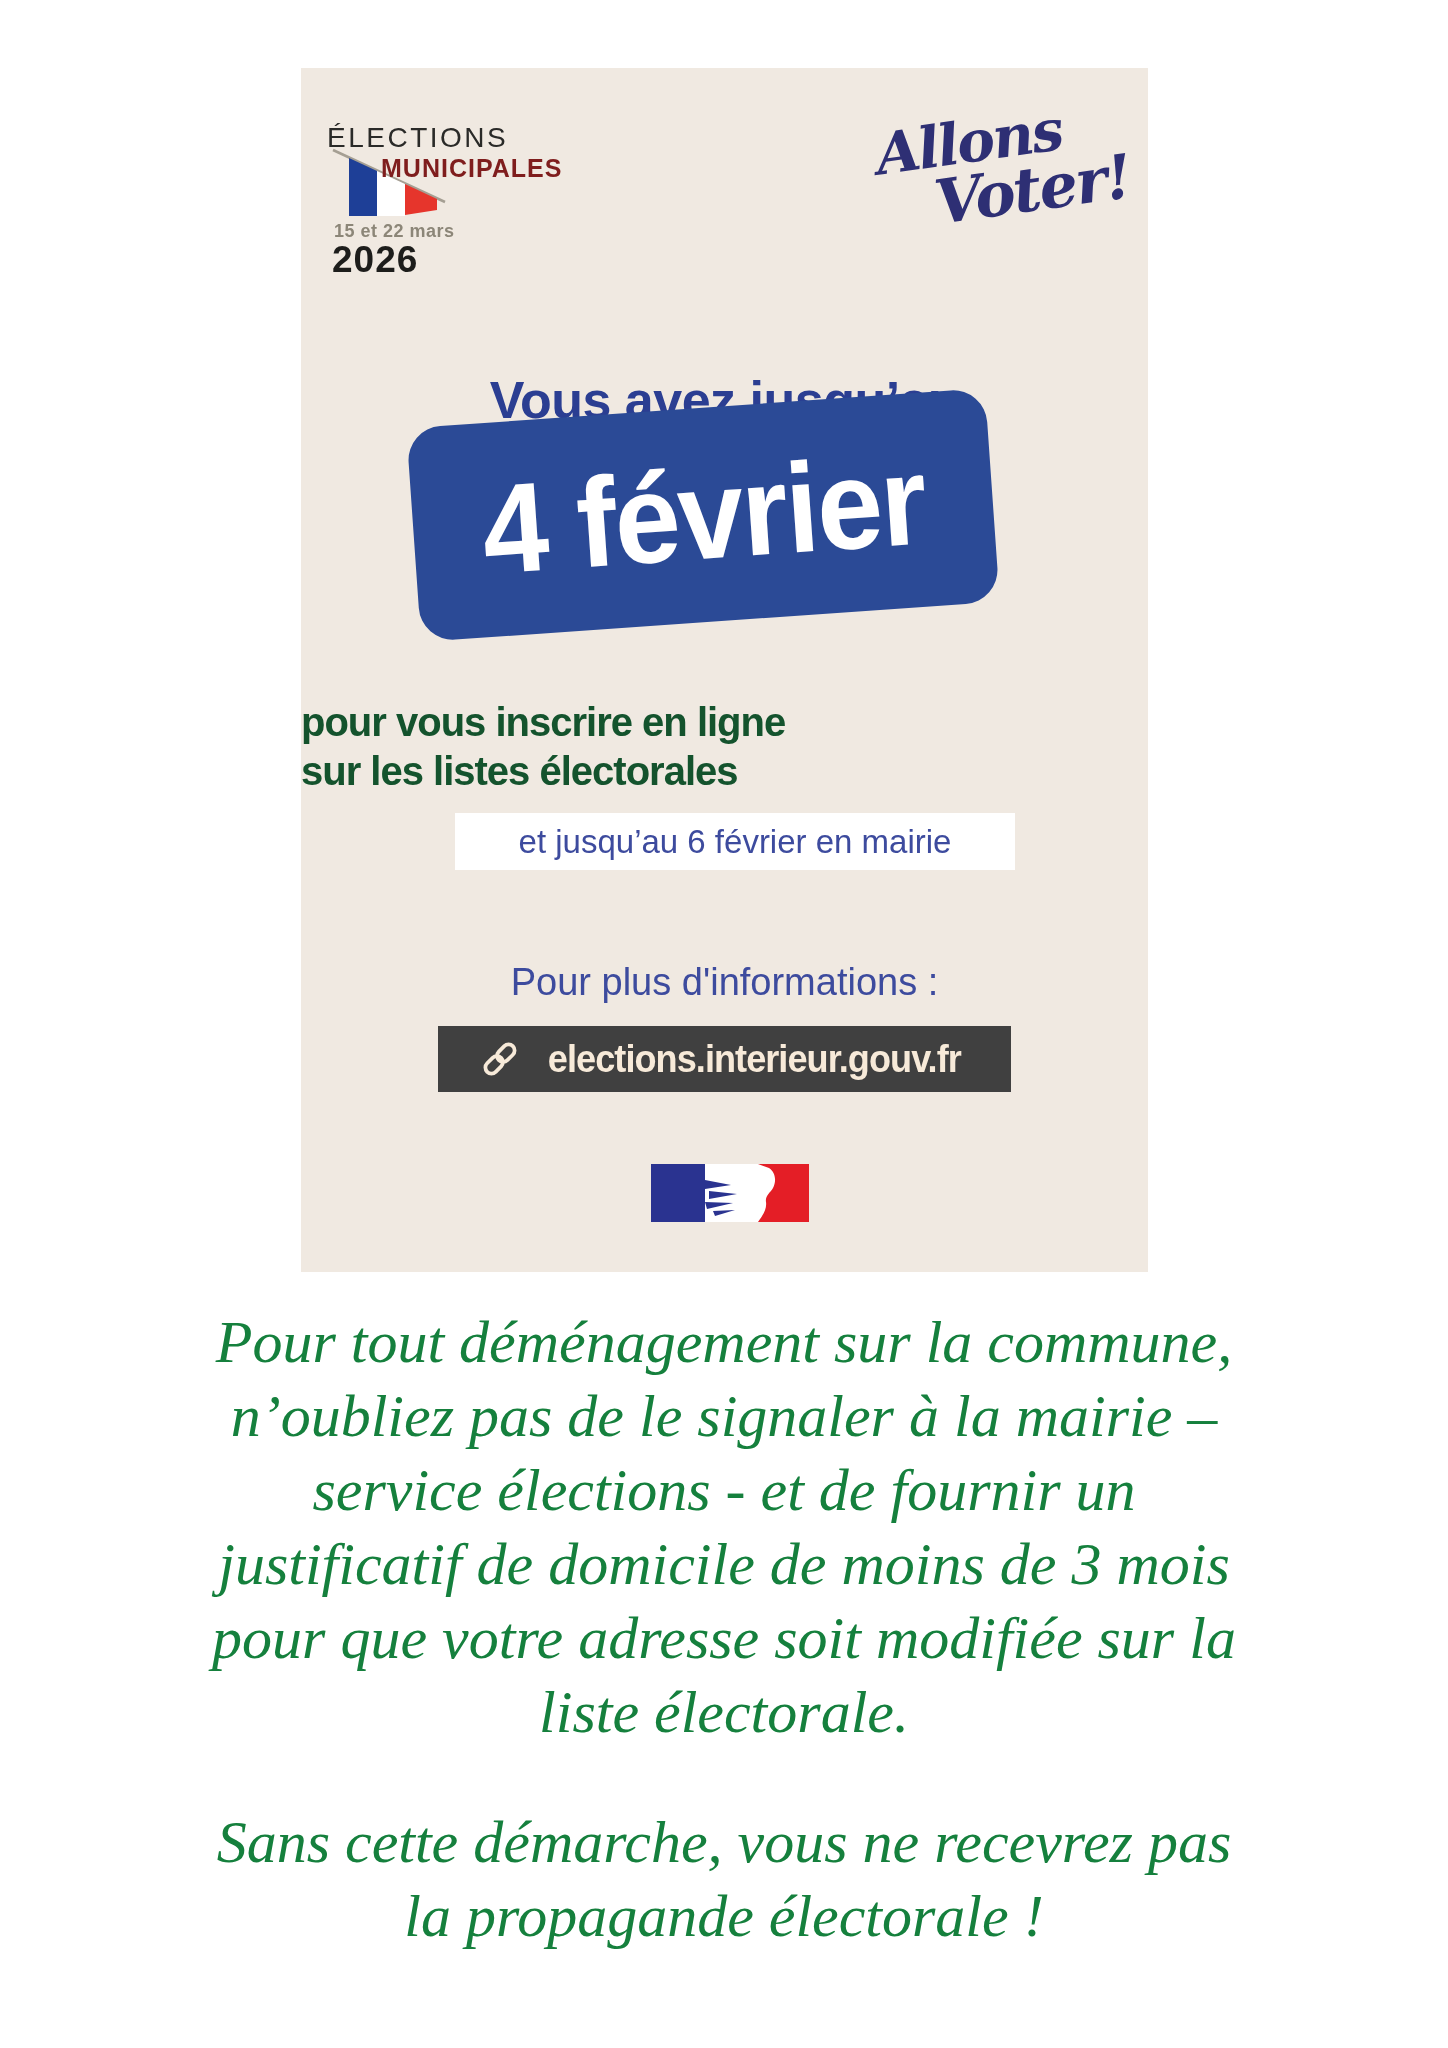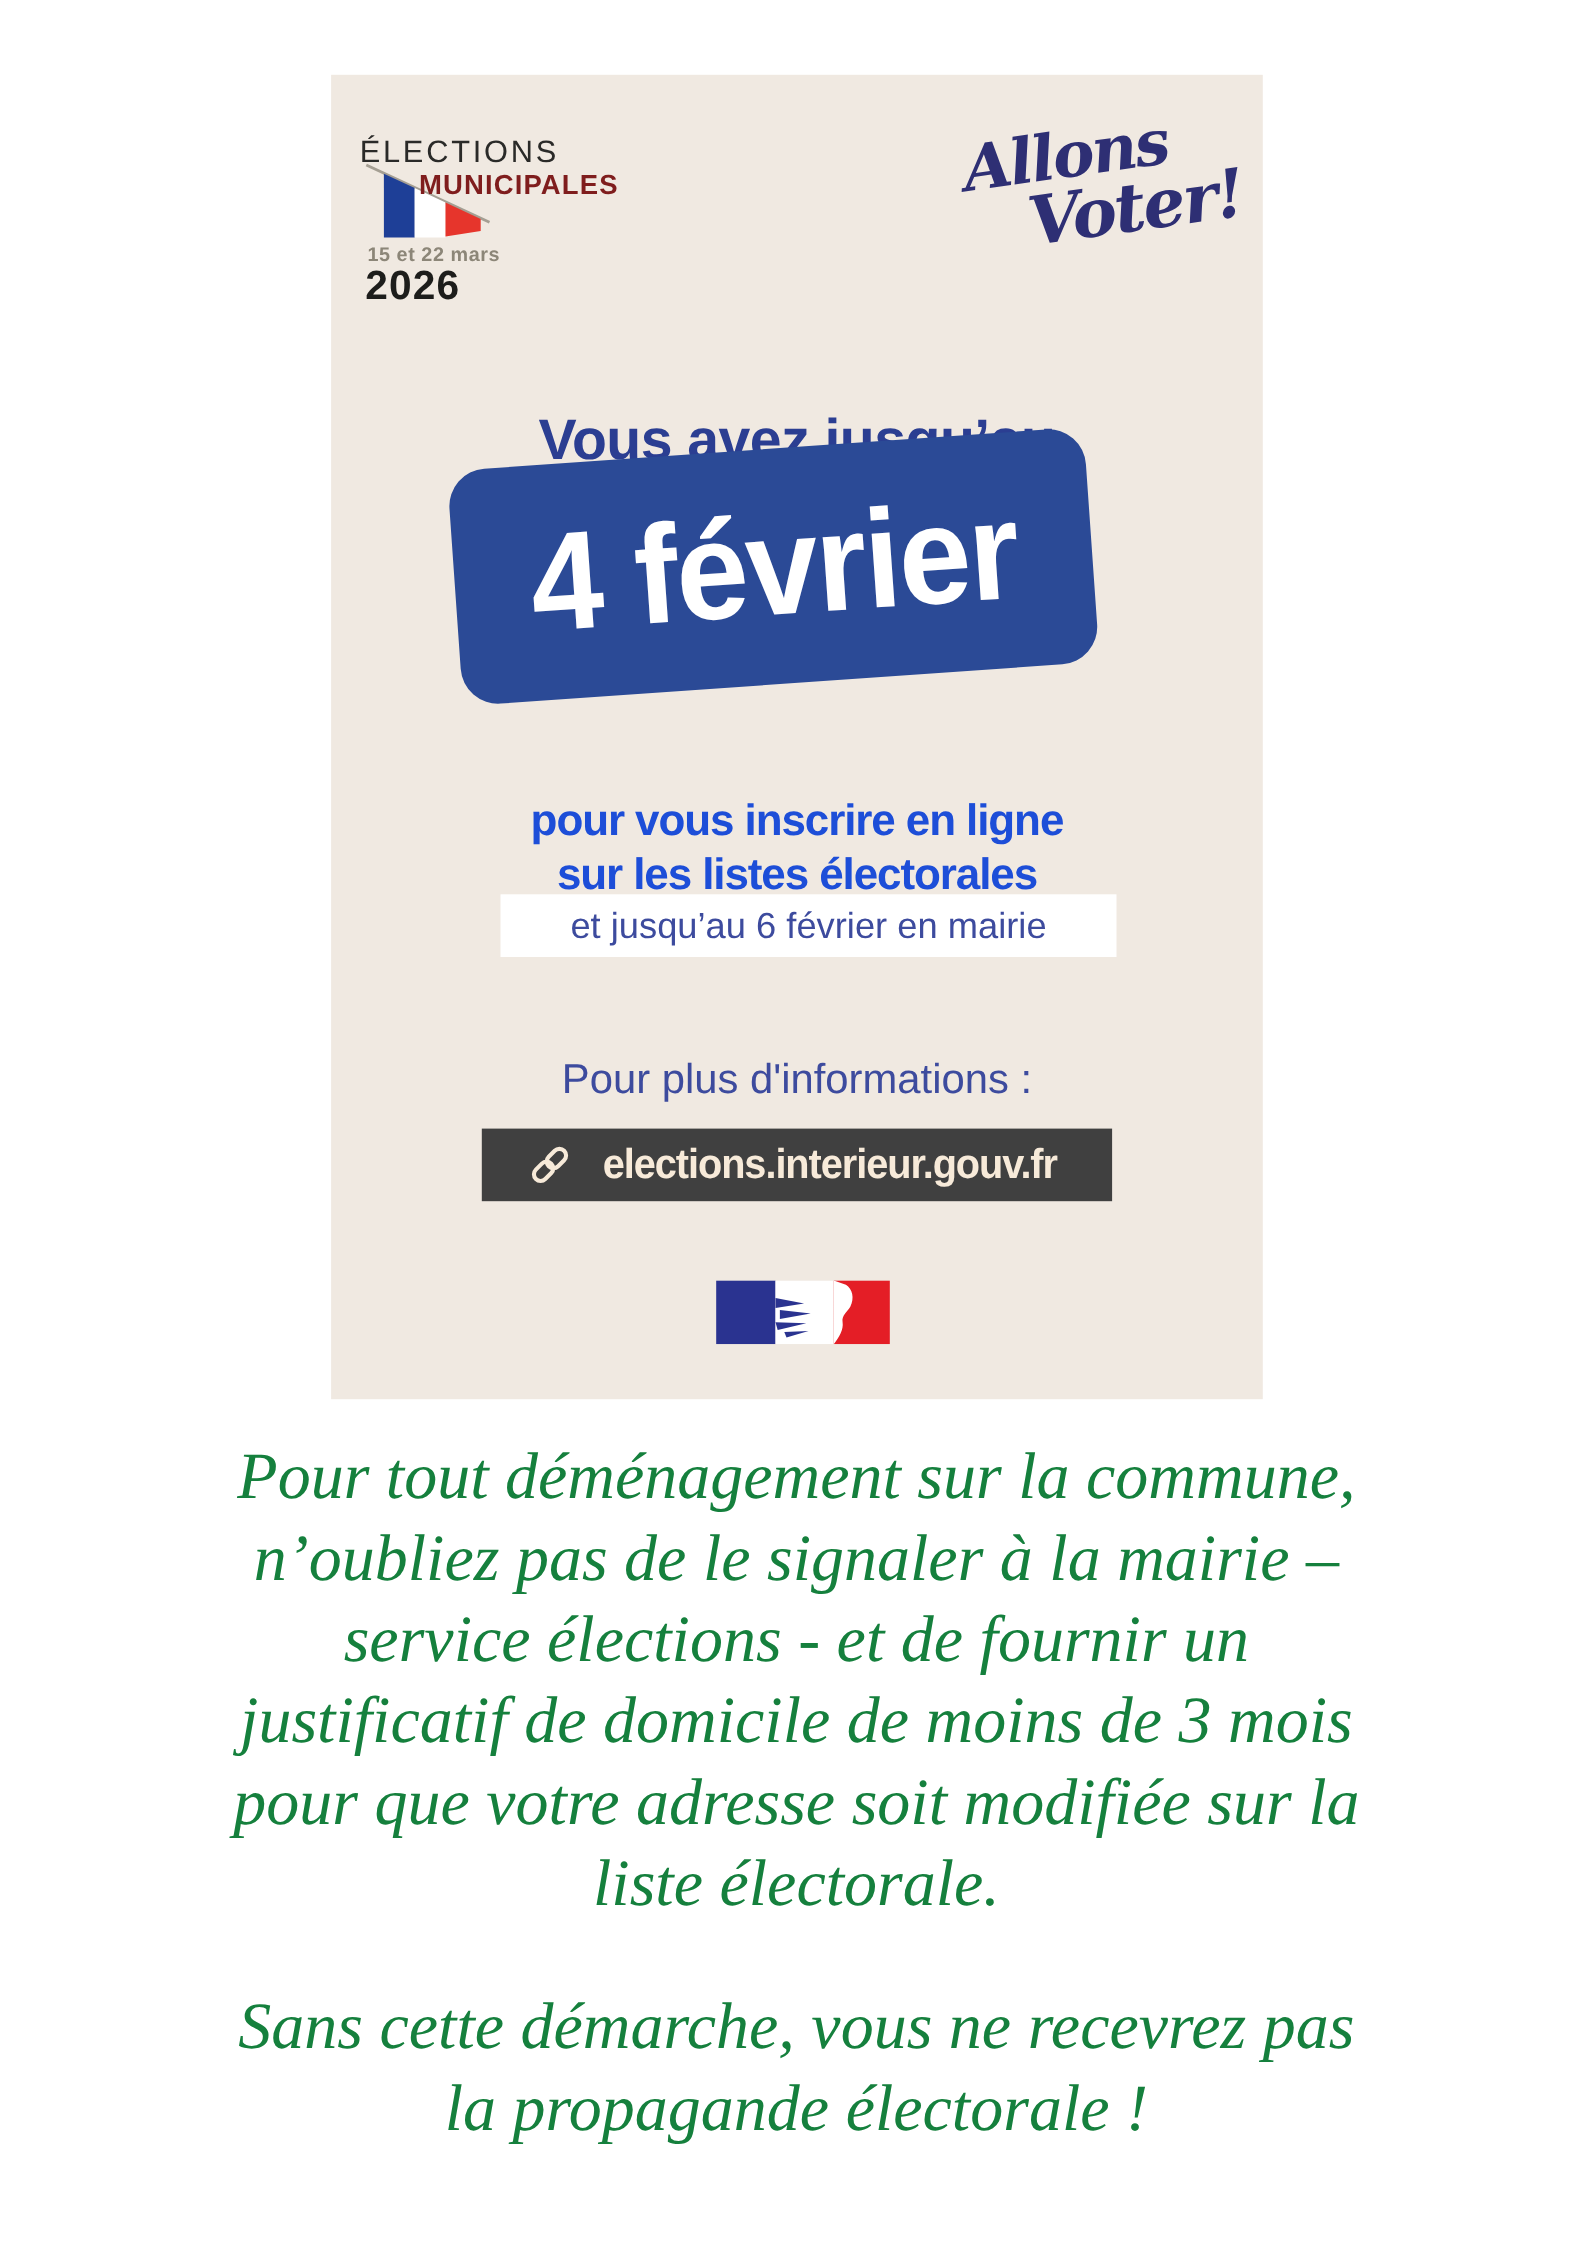--- a/index.html
+++ b/index.html
@@ -51,22 +51,22 @@
     position:absolute; left:112px; top:340px; width:580px; height:214px;
     background:#2b4a96; border-radius:34px;
     transform:rotate(-4deg);
     display:flex; align-items:center; justify-content:center;
   }
   .deadline-text {
     font-size:122px; font-weight:bold; color:#ffffff; letter-spacing:-2px;
     transform:scale(0.97,1.04); white-space:nowrap;
   }
   .subline {
-    position:absolute; left:0; top:654px; width:100%;
-    text-align:center; font-size:40px; font-weight:bold; color:#1d4ed8;
+    position:absolute; left:0; top:630px; width:100%;
+    text-align:left; font-size:40px; font-weight:bold; color:#14532d;
     line-height:49px; letter-spacing:-1px; white-space:pre-line;
   }
   .mairie-strip {
     position:absolute; left:154px; top:745px; width:560px; height:57px;
     background:#ffffff;
     display:flex; align-items:center; justify-content:center;
   }
   .mairie-text { font-size:33px; font-weight:400; color:#3d4b9e; white-space:nowrap; }
   .info-line {
     position:absolute; left:0; top:893px; width:100%;

